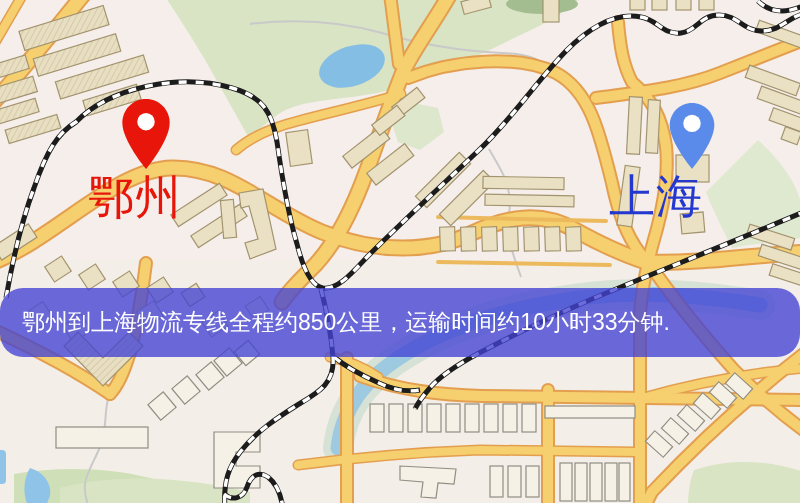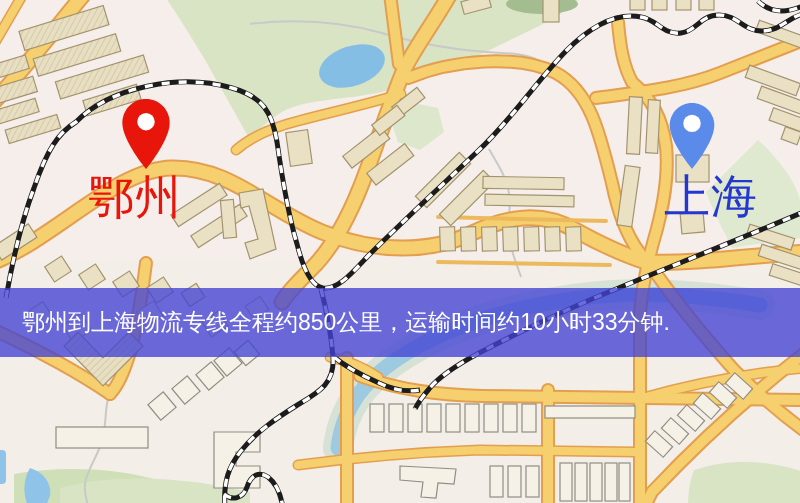--- a/index.html
+++ b/index.html
@@ -3,26 +3,26 @@
 <meta charset="utf-8">
 <style>
   html,body{margin:0;padding:0;background:#e8e8e8;}
   #stage{position:relative;width:800px;height:503px;overflow:hidden;
          font-family:"Liberation Sans","DejaVu Sans",sans-serif;background:#F4EEE8;}
   #map-svg{position:absolute;left:0;top:0;}
   .city-label{position:absolute;font-weight:400;font-size:46px;line-height:1;
               letter-spacing:1px;white-space:nowrap;
               font-family:"Liberation Sans","DejaVu Sans",sans-serif;}
   #origin-label{left:88px;top:174px;color:var(--origin-color);}
-  #destination-label{left:664px;top:173px;color:var(--destination-color);}
+  #destination-label{left:609px;top:173px;color:var(--destination-color);}
   .pin{position:absolute;}
   #origin-pin{left:122px;top:99px;width:48px;height:70px;}
   #destination-pin{left:666px;top:103px;width:52px;height:66px;}
   #route-banner{position:absolute;left:0;top:288px;width:800px;height:69px;
-                background:var(--banner-bg);display:flex;align-items:center;}
+                background:var(--banner-bg);display:flex;align-items:center;border-radius:23px;}
   #route-banner .banner-text{color:var(--banner-text);font-size:23px;
                 padding-left:22px;white-space:nowrap;}
 </style>
 </head>
 <body>
 
 <div id="stage">
 
   <svg id="map-svg" width="800" height="503" viewBox="0 0 800 503">
     <defs>

